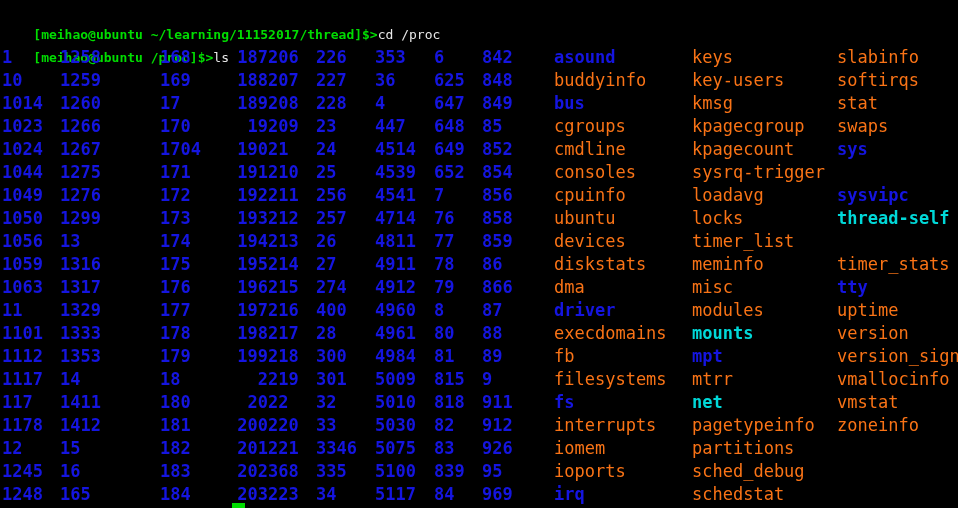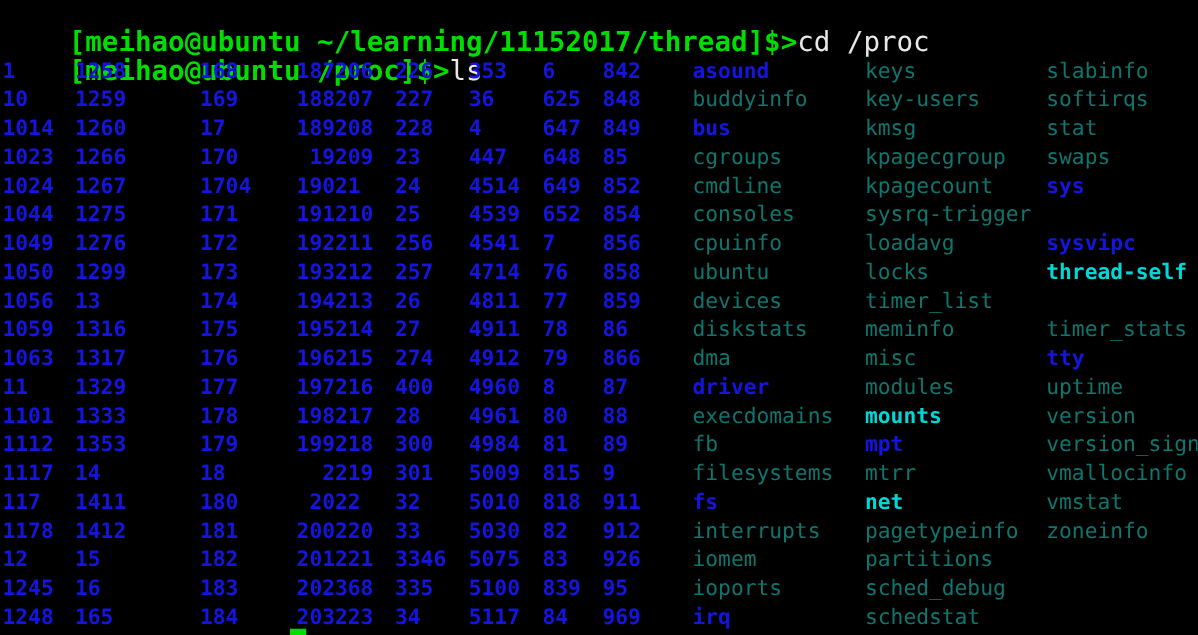--- a/index.html
+++ b/index.html
@@ -23,21 +23,21 @@
   }
   .line {
     height: 23px;
     line-height: 23px;
     white-space: pre;
     font-size: 17px;
     letter-spacing: 0px;
   }
   .prompt-line {
     padding-left: 2px;
-    font-size: 22px;
+    font-size: 13px;
     font-weight: bold;
   }
   .prompt { color: #00dd00; }
   .cmd { color: #e8e8e8; font-weight: normal; }
   .grid-row {
     display: flex;
     height: 23px;
     line-height: 23px;
     padding-left: 2px;
   }
@@ -54,21 +54,21 @@
   .c4 { width: 48px; }
   .c5 { width: 59px; }
   .c6 { width: 59px; }
   .c7 { width: 48px; }
   .c8 { width: 72px; }
   .c9 { width: 138px; }
   .c10 { width: 145px; }
   .c11 { width: 180px; }
 
   .dir  { color: #1515e0; font-weight: bold; }
-  .file { color: #0f766e; font-weight: normal; }
+  .file { color: #f97316; font-weight: normal; }
   .link { color: #00d8d8; font-weight: bold; }
 
   #cursor {
     position: absolute;
     left: 232px;
     top: 503px;
     width: 13px;
     height: 5px;
     background: #00dd00;
   }

